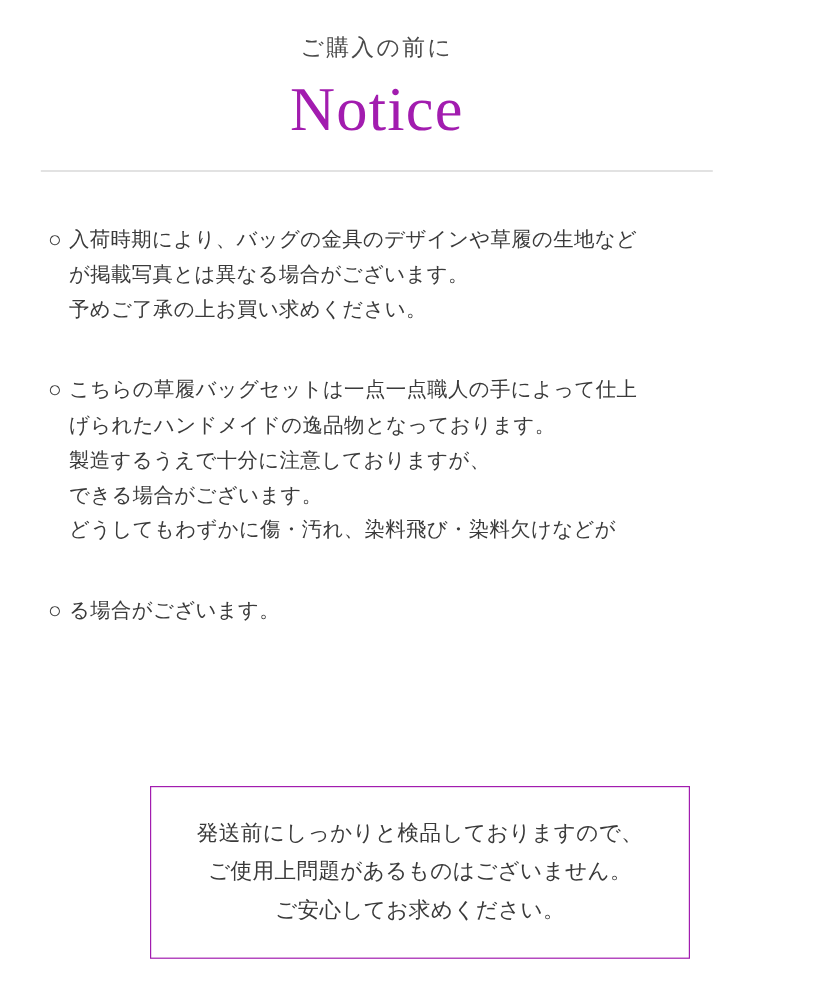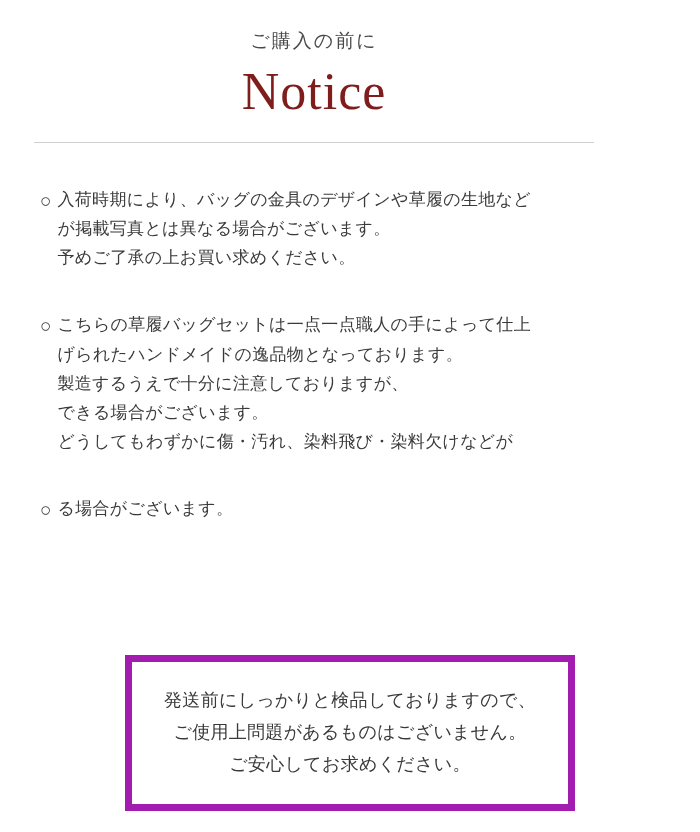--- a/index.html
+++ b/index.html
@@ -33,21 +33,21 @@
     font-size: 19px;
     letter-spacing: 2px;
     color: #4a4a4a;
     line-height: 1.4;
   }
   .header-title {
     font-family: "Liberation Serif", serif;
     font-size: 52px;
     font-weight: 400;
     letter-spacing: 1px;
-    color: #7f1d1d;
+    color: #a21caf;
     line-height: 1.25;
     margin-top: 4px;
   }
   .header-rule {
     margin: 18px 34px 0 34px;
     border: 0;
     border-top: 1px solid #cfcfcf;
     height: 0;
   }
 
@@ -81,21 +81,21 @@
     white-space: nowrap;
   }
 
   
   .footer-box {
     position: absolute;
     left: 125px;
     top: 655px;
     width: 450px;
     box-sizing: border-box;
-    border: 7px solid #a21caf;
+    border: 1px solid #a21caf;
     padding: 22px 10px 24px 10px;
     text-align: center;
   }
   .footer-line {
     font-size: 18px;
     line-height: 1.78;
     color: #3a3a3a;
     letter-spacing: 0.3px;
   }
 </style>

